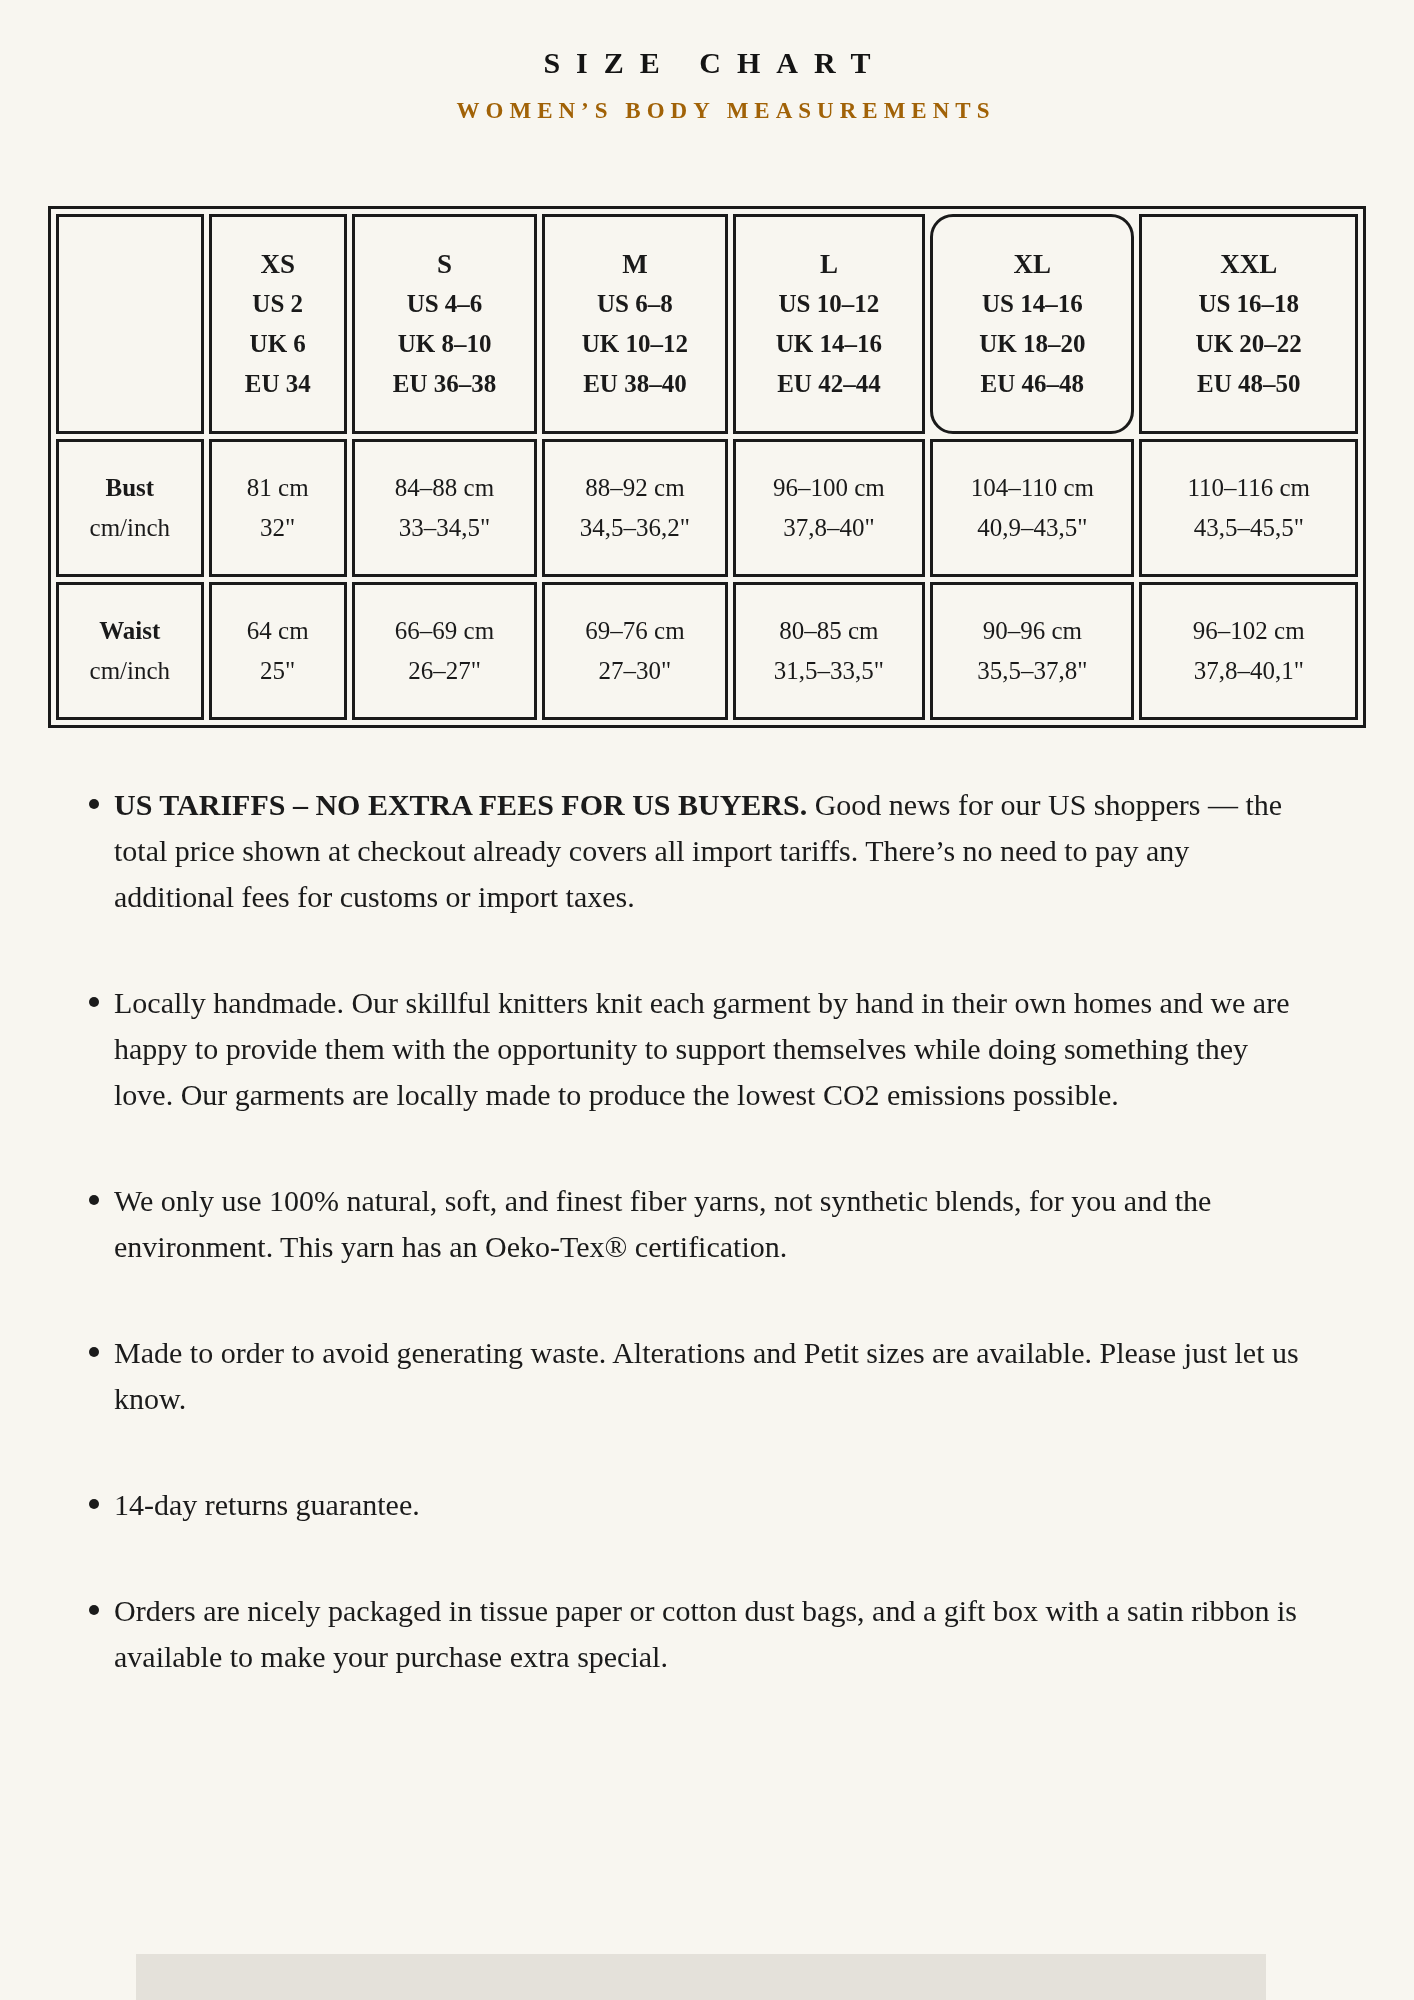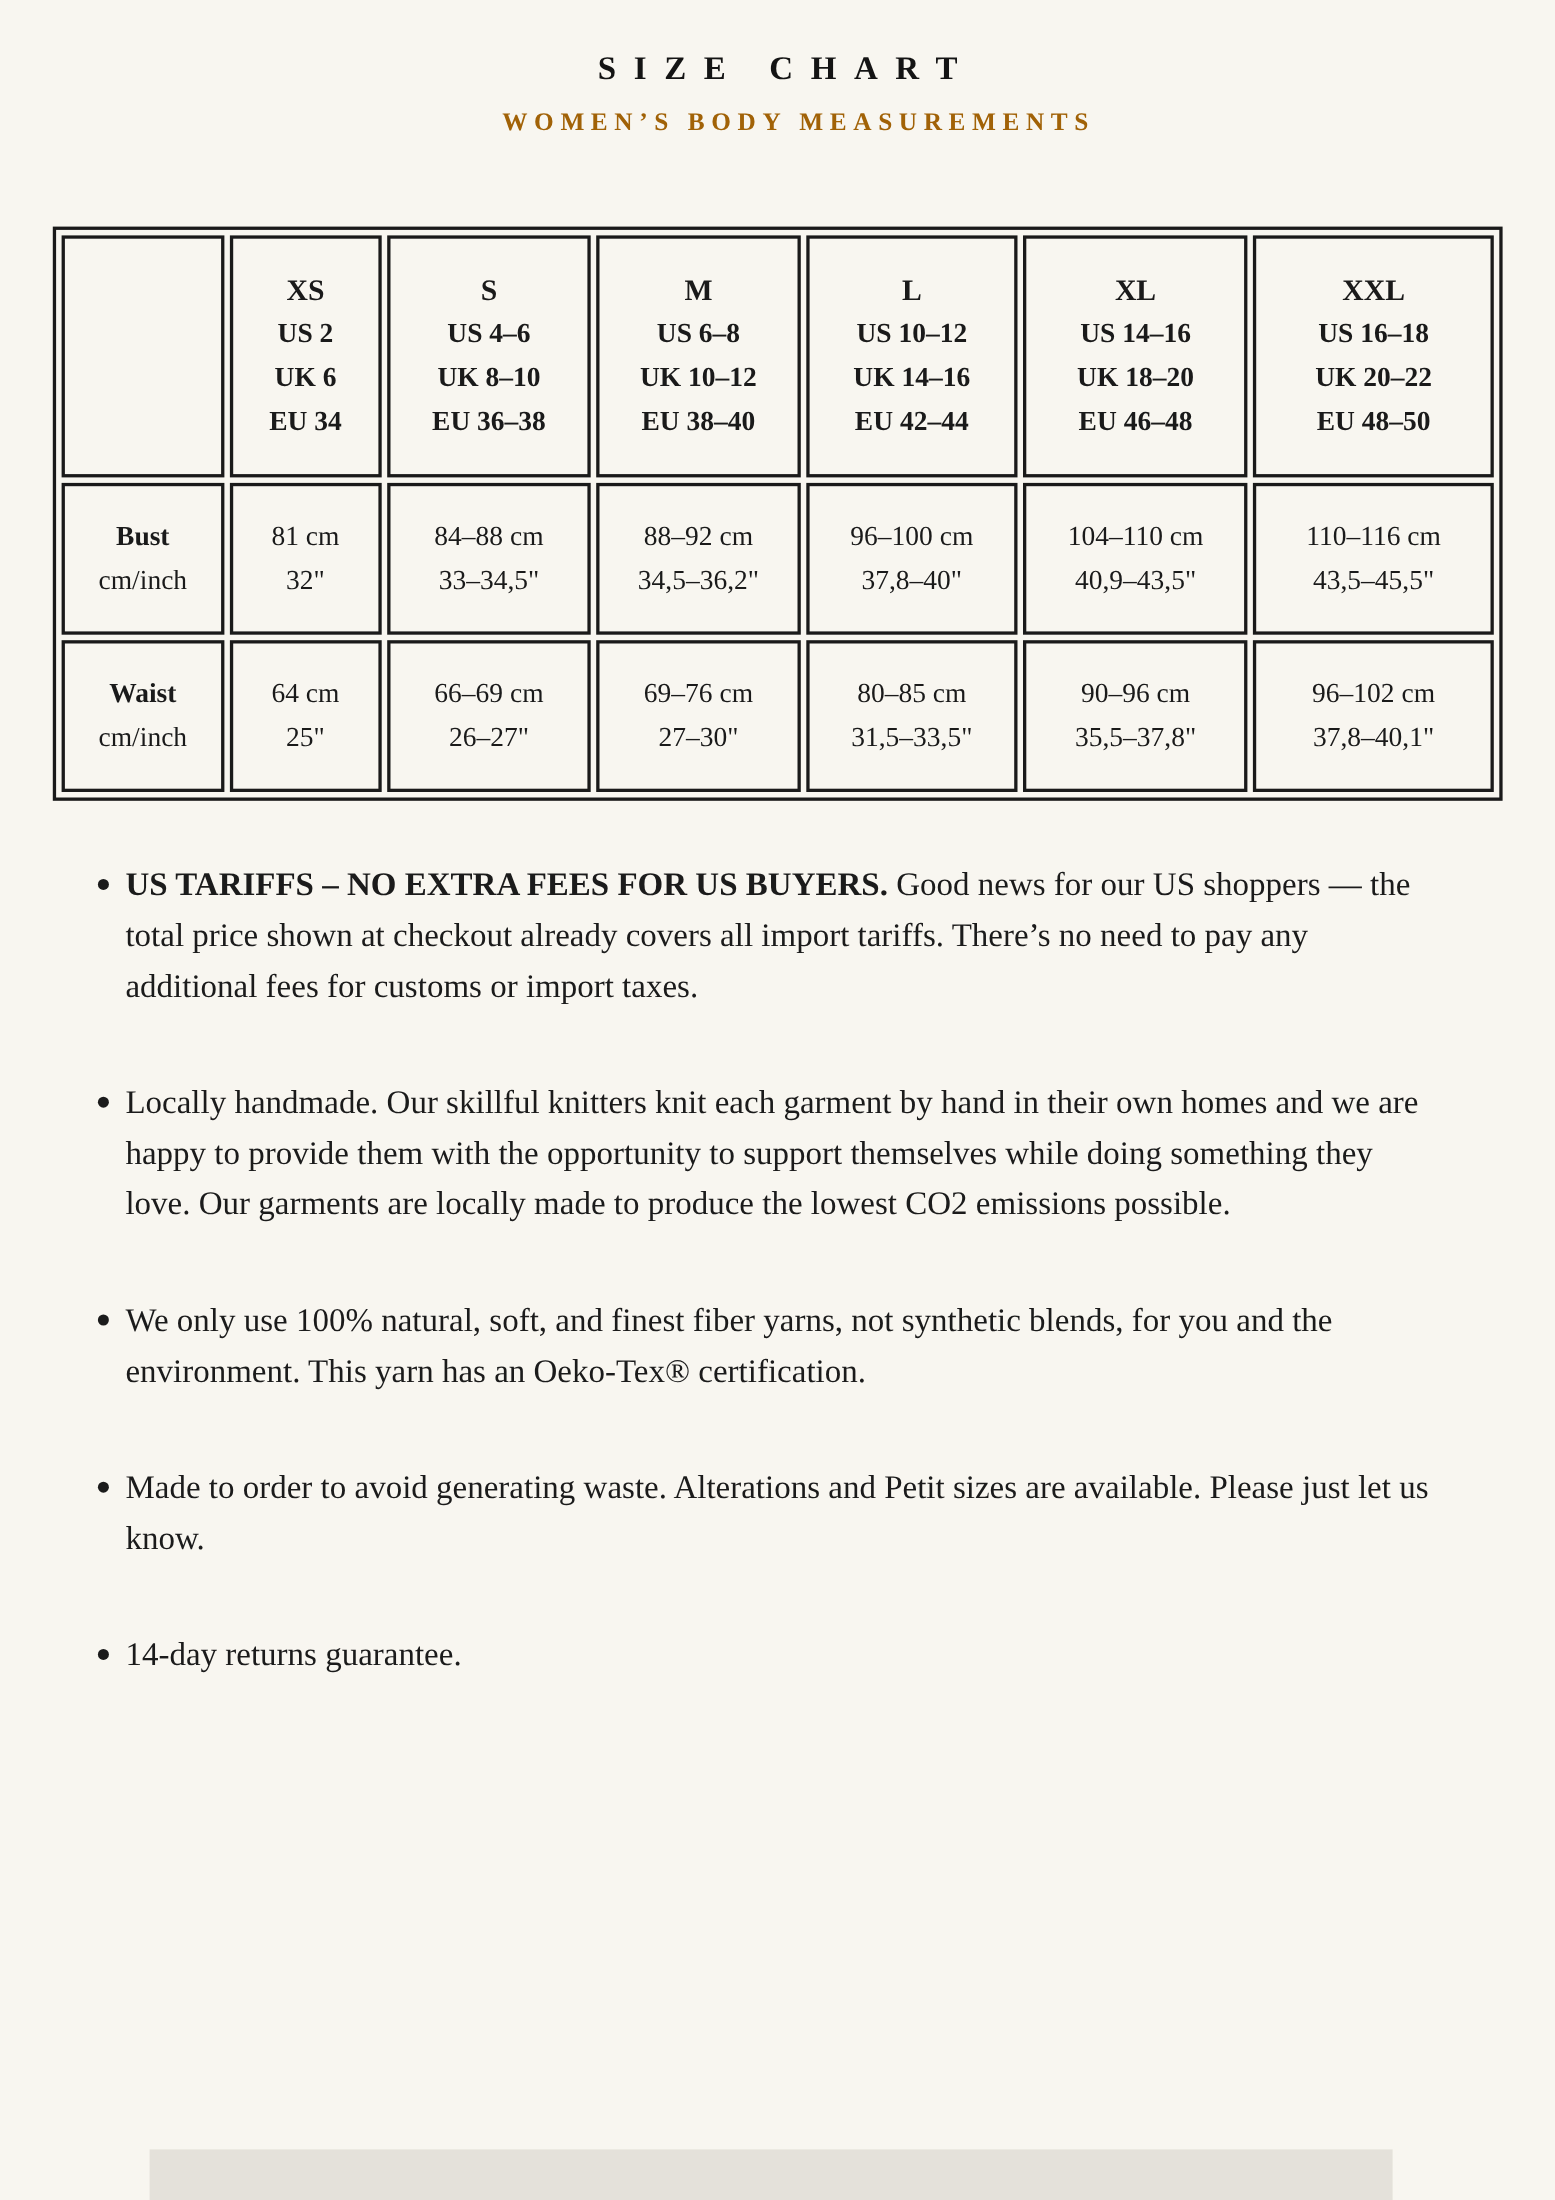--- a/index.html
+++ b/index.html
@@ -53,21 +53,21 @@
   }
   table.size-table tr.header-row td { padding: 27px 4px; font-weight: 700; }
   .size-label { font-size: 27px; font-weight: 700; }
   td.corner-cell { border: 3px solid #1a1a1a; }
   .row-title { font-weight: 700; }
   .col-0 { width: 11.4%; }
   .col-1 { width: 10.6%; }
   .col-2 { width: 14.6%; }
   .col-3 { width: 14.6%; }
   .col-4 { width: 15.2%; }
-  .col-5 { width: 16.2%; }
+  .col-5 { width: 16.2%; border-radius: 23px; }
   .col-6 { width: 17.4%; }
   ul.info-list {
     list-style: none;
     margin: 54px 104px 0 88px;
     padding: 0;
     font-size: 30px;
     line-height: 46px;
     color: #1b1b1b;
   }
   ul.info-list li {
@@ -218,17 +218,20 @@
     </li>
     <li>
       <span>We only use 100% natural, soft, and finest fiber yarns, not synthetic blends, for you and the environment. This yarn has an Oeko-Tex® certification.</span>
     </li>
     <li>
       <span>Made to order to avoid generating waste. Alterations and Petit sizes are available. Please just let us know.</span>
     </li>
     <li>
       <span>14-day returns guarantee.</span>
     </li>
+    <li>
+      <span>Orders are nicely packaged in tissue paper or cotton dust bags, and a gift box with a satin ribbon is available to make your purchase extra special.</span>
+    </li>
   </ul>
 
   <div class="bottom-bar"></div>
 
 </div>
 
 </body></html>

